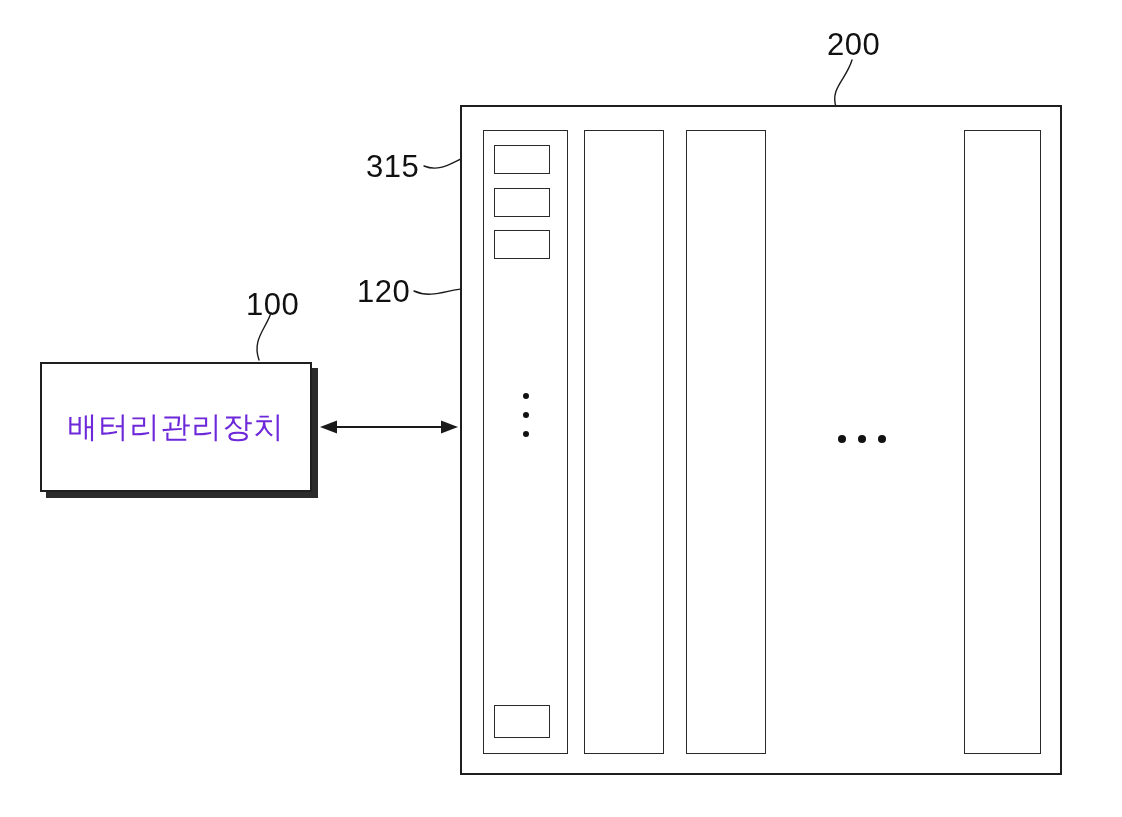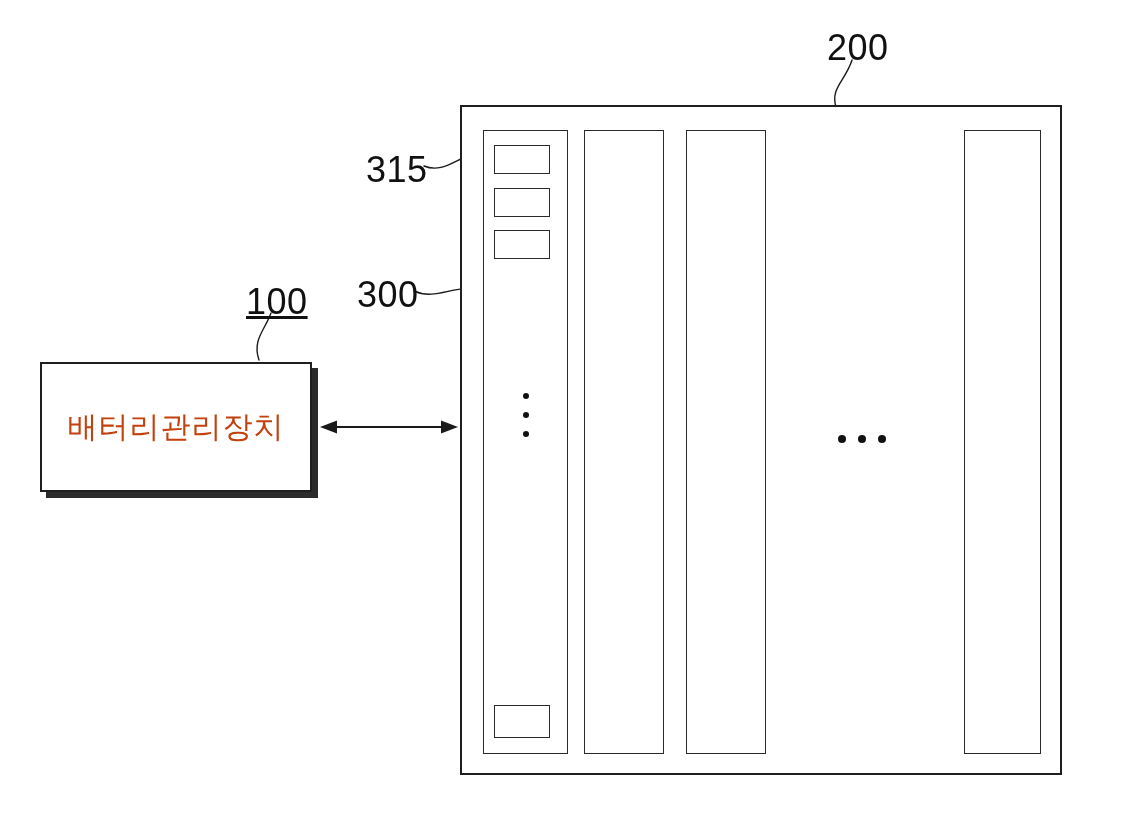--- a/index.html
+++ b/index.html
@@ -27,39 +27,39 @@
   .arrow-line {
     stroke: #1a1a1a;
     stroke-width: 1.8;
   }
   .arrow-head {
     fill: #1a1a1a;
     stroke: none;
   }
   .ref {
     position: absolute;
-    font-size: 36px;
+    font-size: 31px;
     color: #111111;
     letter-spacing: 0.5px;
     white-space: nowrap;
   }
   .device-box {
     position: absolute;
     left: 40px; top: 362px;
     width: 272px; height: 130px;
     border: 2px solid #1f1f1f;
     background: #ffffff;
     box-shadow: 6px 6px 0 #2b2b2b;
     display: flex;
     align-items: center;
     justify-content: center;
   }
   .device-label {
     font-size: 30px;
-    color: #c2410c;
+    color: #6d28d9;
     letter-spacing: 1px;
   }
   .pack-box {
     position: absolute;
     left: 460px; top: 105px;
     width: 602px; height: 670px;
     border: 2px solid #1f1f1f;
     background: #ffffff;
   }
   .column {
@@ -121,24 +121,24 @@
     <path class="leader" d="M 852 60 C 846 80 830 88 836 107"></path>
     <path class="leader" d="M 424 166 C 448 176 462 148 492 153"></path>
     <path class="leader" d="M 414 291 C 438 302 459 280 487 292"></path>
     <g>
       <line class="arrow-line" x1="334" y1="427" x2="444" y2="427"></line>
       <path class="arrow-head" d="M 320 427 L 337 420.5 L 337 433.5 Z"></path>
       <path class="arrow-head" d="M 458 427 L 441 420.5 L 441 433.5 Z"></path>
     </g>
   </svg>
 
-  <div class="ref" style="left:246px; top:281px;text-decoration:underline;">100</div>
+  <div class="ref" style="left:246px; top:287px;">100</div>
   <div class="ref" style="left:827px; top:27px;">200</div>
   <div class="ref" style="left:366px; top:149px;">315</div>
-  <div class="ref" style="left:357px; top:274px;">300</div>
+  <div class="ref" style="left:357px; top:274px;">120</div>
 
   <div class="device-box">
     <span class="device-label">배터리관리장치</span>
   </div>
 
   <div class="pack-box">
 
     <div class="column col-1">
       <div class="cell cell-1"></div>
       <div class="cell cell-2"></div>

